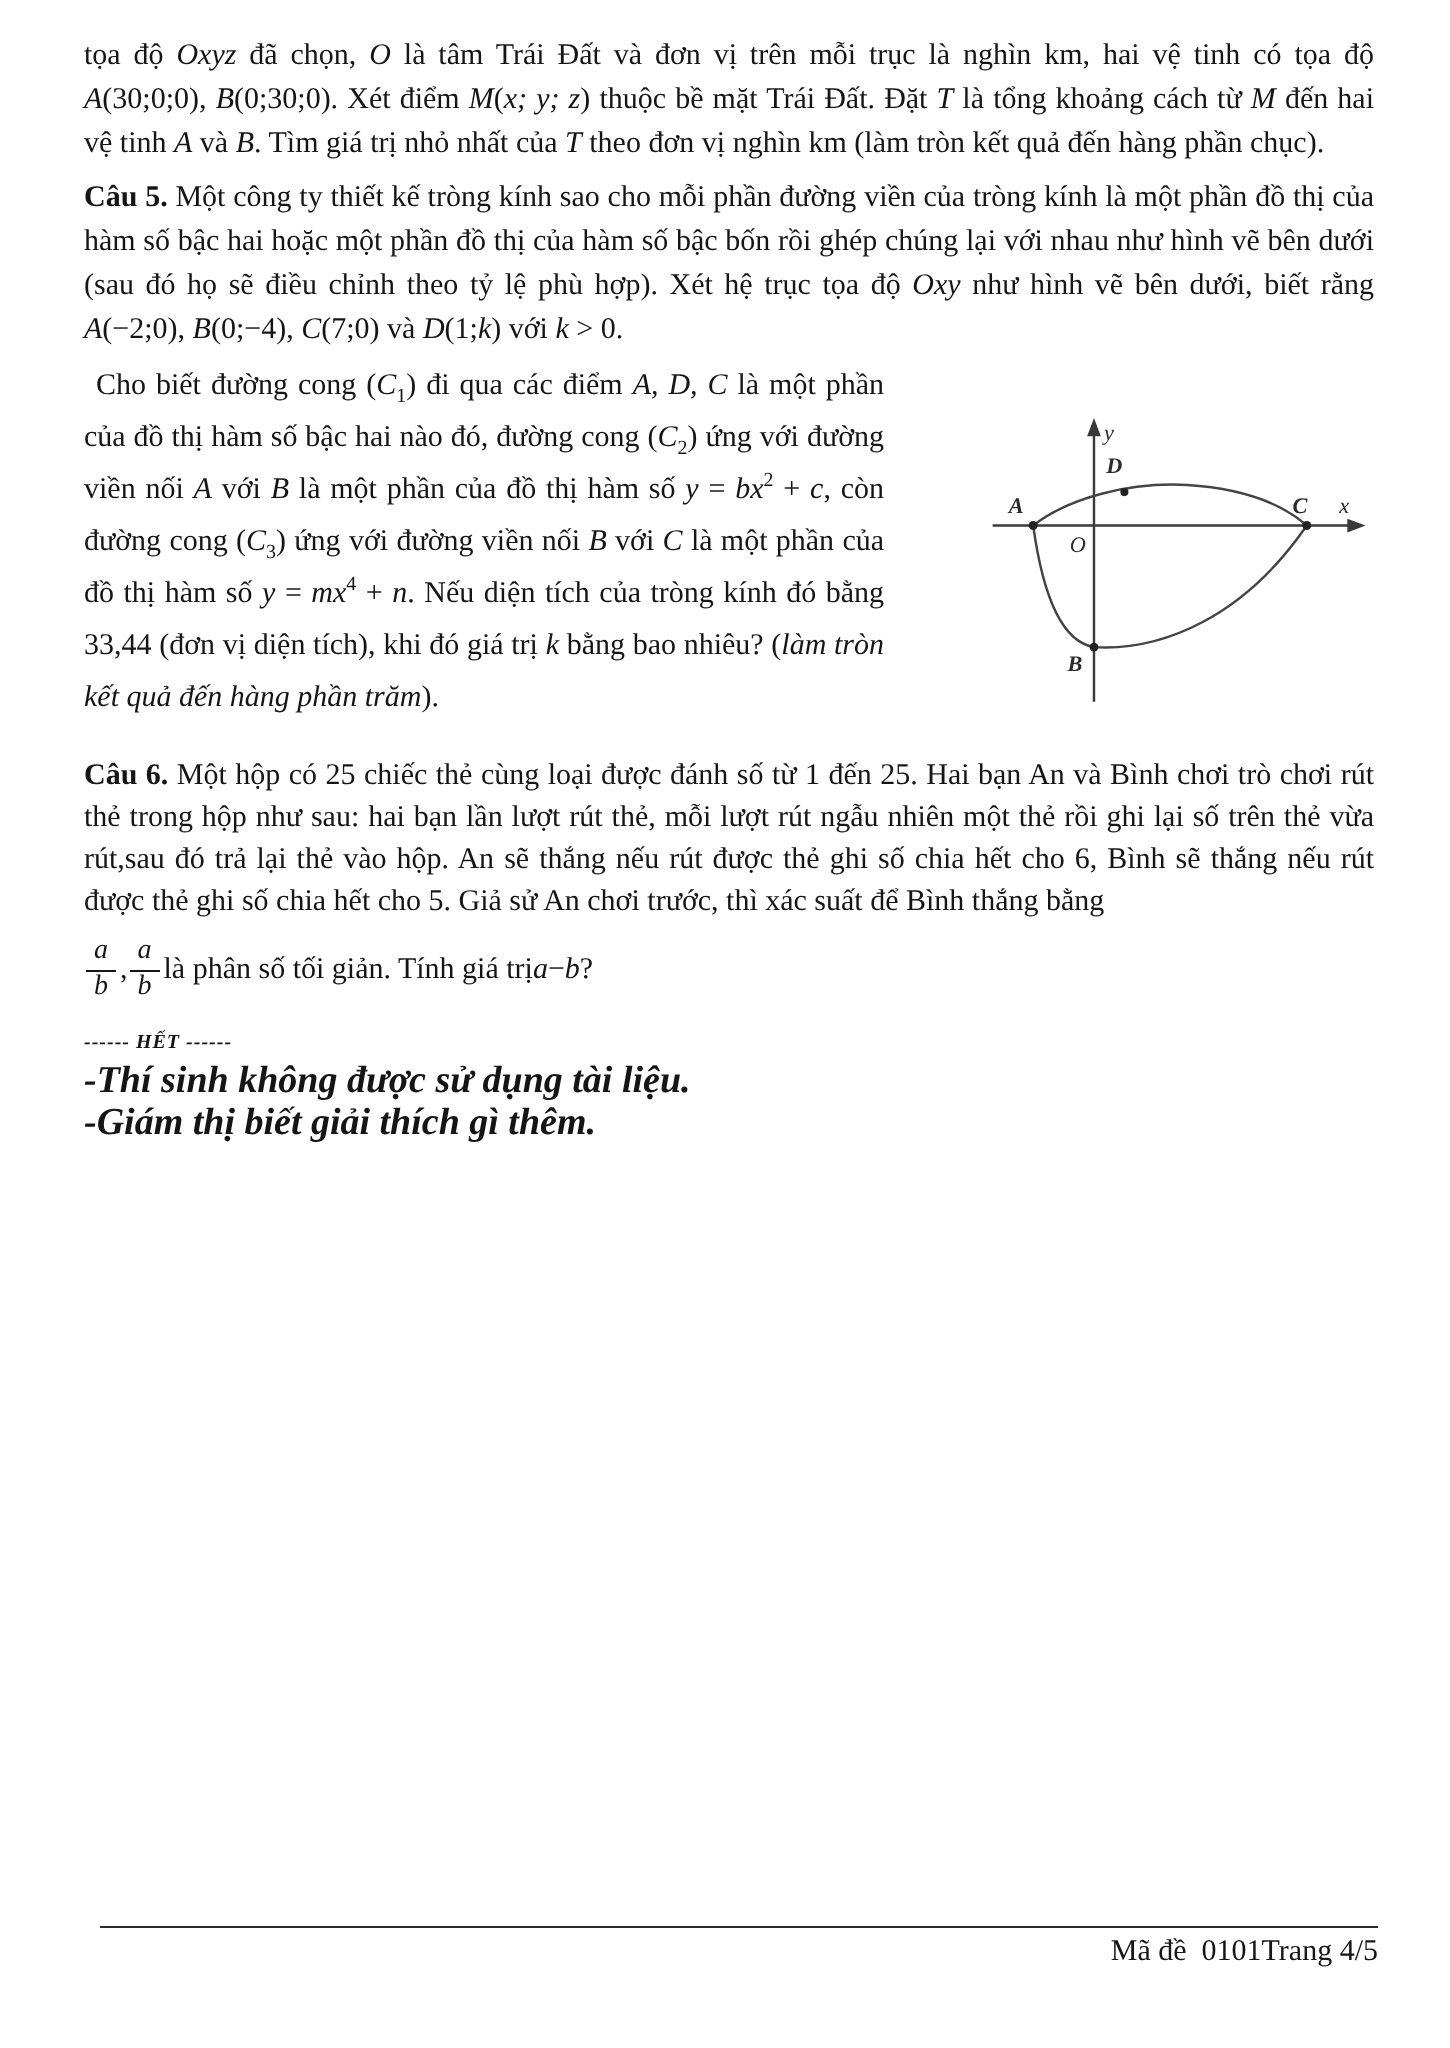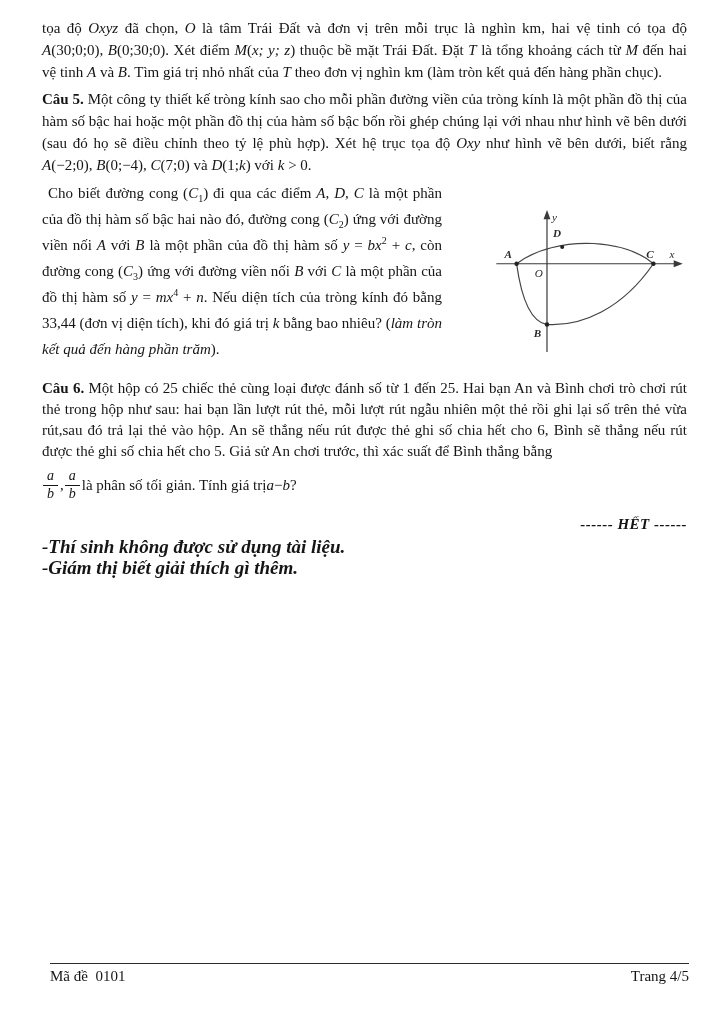--- a/index.html
+++ b/index.html
@@ -40,24 +40,24 @@
   }
   .cau6{line-height:21px;margin-top:16px;}
   .frac-line{
     font-size:15px;
     margin-top:4px;
     height:38px;
     display:flex;
     align-items:center;
   }
   .het{
-    font-size:15px;
+    font-size:10px;
     font-weight:bold;
     font-style:italic;
-    text-align:right;
+    text-align:left;
     margin-top:12px;
     letter-spacing:.5px;
   }
   .note{
     font-size:19px;
     font-weight:bold;
     font-style:italic;
     line-height:21px;
   }
   .notes{margin-top:3px;}
@@ -75,21 +75,21 @@
   }
   .frac .num{display:block;border-bottom:1px solid #151515;padding:0 4px 1px;}
   .frac .den{display:block;padding-top:1px;}
   .footer{
     position:absolute;
     left:50px;right:36px;
     top:963px;
     border-top:1.5px solid #2b2b2b;
     padding-top:4px;
     display:flex;
-    justify-content:space-between;
+    justify-content:flex-end;
     font-size:15px;
   }
   .footer span{white-space:pre;}
   svg text{
     font-family:"Liberation Serif","DejaVu Serif",serif;
     font-style:italic;
     fill:#2b2b2b;
   }
 </style>
 </head>

